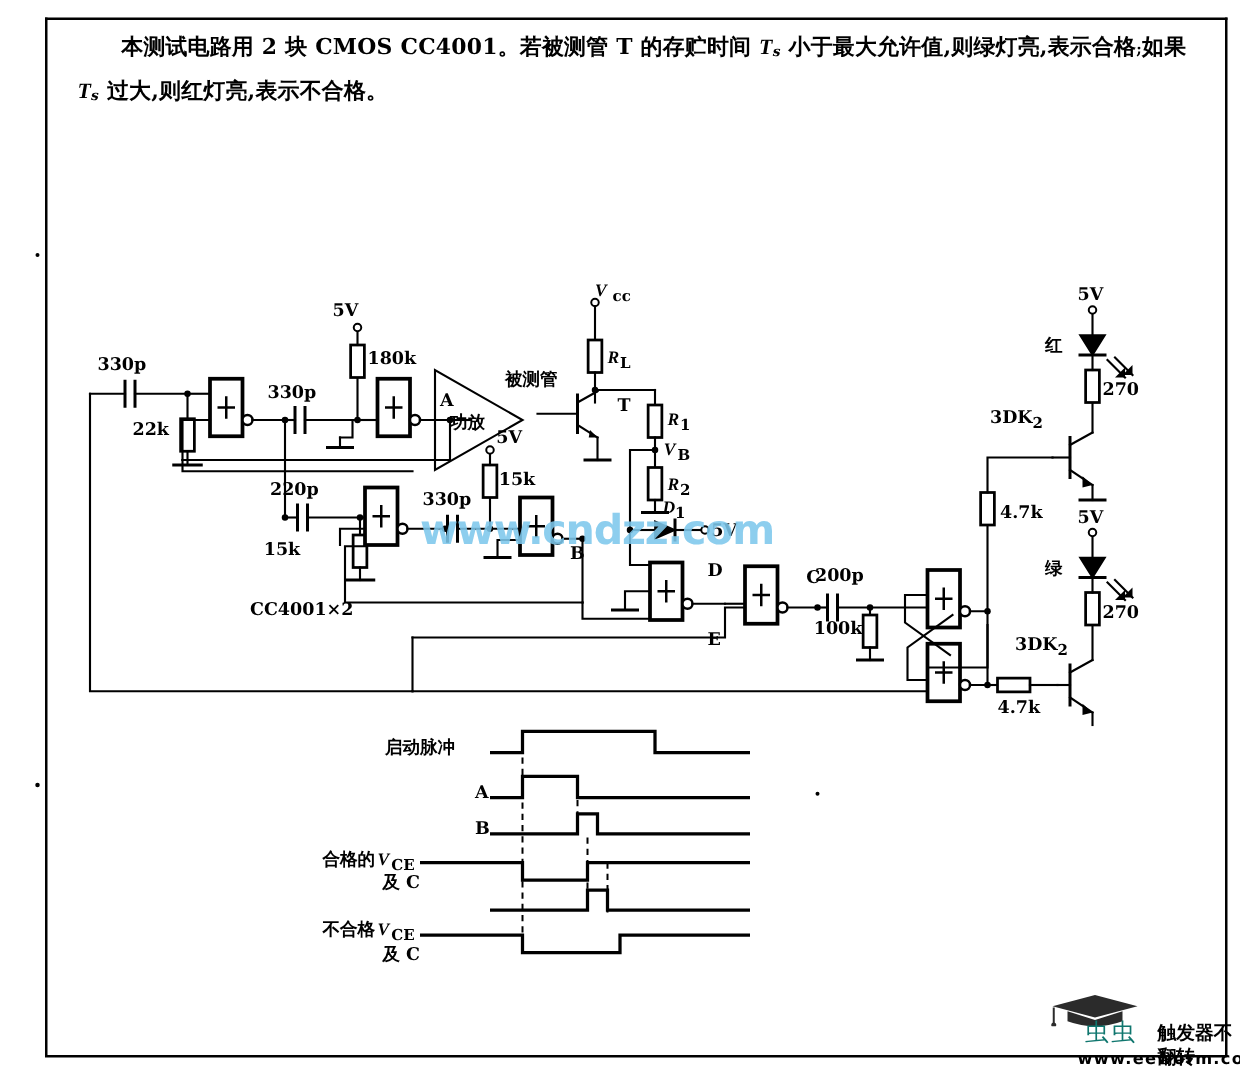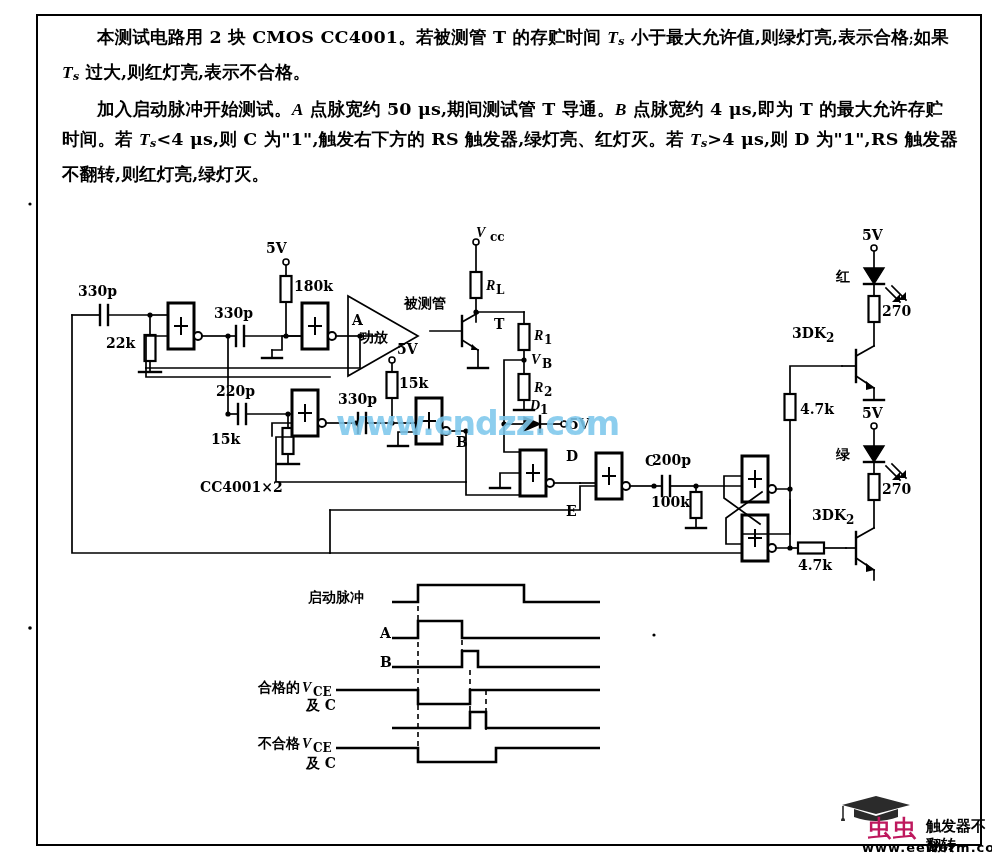--- a/index.html
+++ b/index.html
@@ -36,44 +36,41 @@
     position:absolute;left:336px;top:404px;
     font-family:"DejaVu Sans", sans-serif;
     font-size:33px;font-weight:bold;color:#7ec8ec;opacity:.88;
     letter-spacing:-1px;
     text-align:right;
   }
   
   #logo{position:absolute;left:838px;top:793px;width:148px;height:60px;}
   #logo-cap{position:absolute;left:2px;top:2px;width:72px;height:26px;}
   #logo-bugs{position:absolute;left:30px;top:20px;font-family:"DejaVu Sans",sans-serif;
-    font-size:23px;font-weight:bold;color:#be185d;letter-spacing:2px;}
+    font-size:19px;font-weight:normal;color:#0f766e;letter-spacing:2px;}
   #logo-text{position:absolute;left:88px;top:24px;font-family:"DejaVu Sans",sans-serif;
     font-size:15px;font-weight:bold;color:#000;letter-spacing:0px;}
   #logo-url{position:absolute;left:24px;top:47px;font-family:"DejaVu Sans",sans-serif;
     font-size:13px;font-weight:bold;color:#000;letter-spacing:1px;}
 
   text{font-family:"DejaVu Serif", serif;}
 </style>
 </head>
 <body>
 
 <div id="page">
 
   <div class="pg-border" id="border-left"></div>
   <div class="pg-border" id="border-right"></div>
   <div class="pg-border" id="border-top"></div>
   <div class="pg-border" id="border-bottom"></div>
 
   <div id="textblock">
     <p class="para">
       本测试电路用 2 块 CMOS CC4001。若被测管 T 的存贮时间 <span class="it">T</span><span class="sub">s</span> 小于最大允许值,则绿灯亮,表示合格<span style="font-size:12px">;</span>如果 <span class="it">T</span><span class="sub">s</span> 过大,则红灯亮,表示不合格。
-    </p>
-    <p class="para">
-      加入启动脉冲开始测试。<span class="it">A</span> 点脉宽约 50 μs,期间测试管 T 导通。<span class="it">B</span> 点脉宽约 4 μs,即为 T 的最大允许存贮时间。若 <span class="it">T</span><span class="sub">s</span>&lt;4 μs,则 C 为"1",触发右下方的 RS 触发器,绿灯亮、红灯灭。若 <span class="it">T</span><span class="sub">s</span>&gt;4 μs,则 D 为"1",RS 触发器不翻转,则红灯亮,绿灯灭。
     </p>
   </div>
 
   <svg id="schematic" viewBox="0 0 992 857">
     <defs>
       <style>
         .w  { stroke:#000; stroke-width:1.7; fill:none; stroke-linecap:square; }
         .w2 { stroke:#000; stroke-width:2.4; fill:none; stroke-linecap:square; }
         .gb { stroke:#000; stroke-width:3.0; fill:#fff; }
         .rb { stroke:#000; stroke-width:2.2; fill:#fff; }

